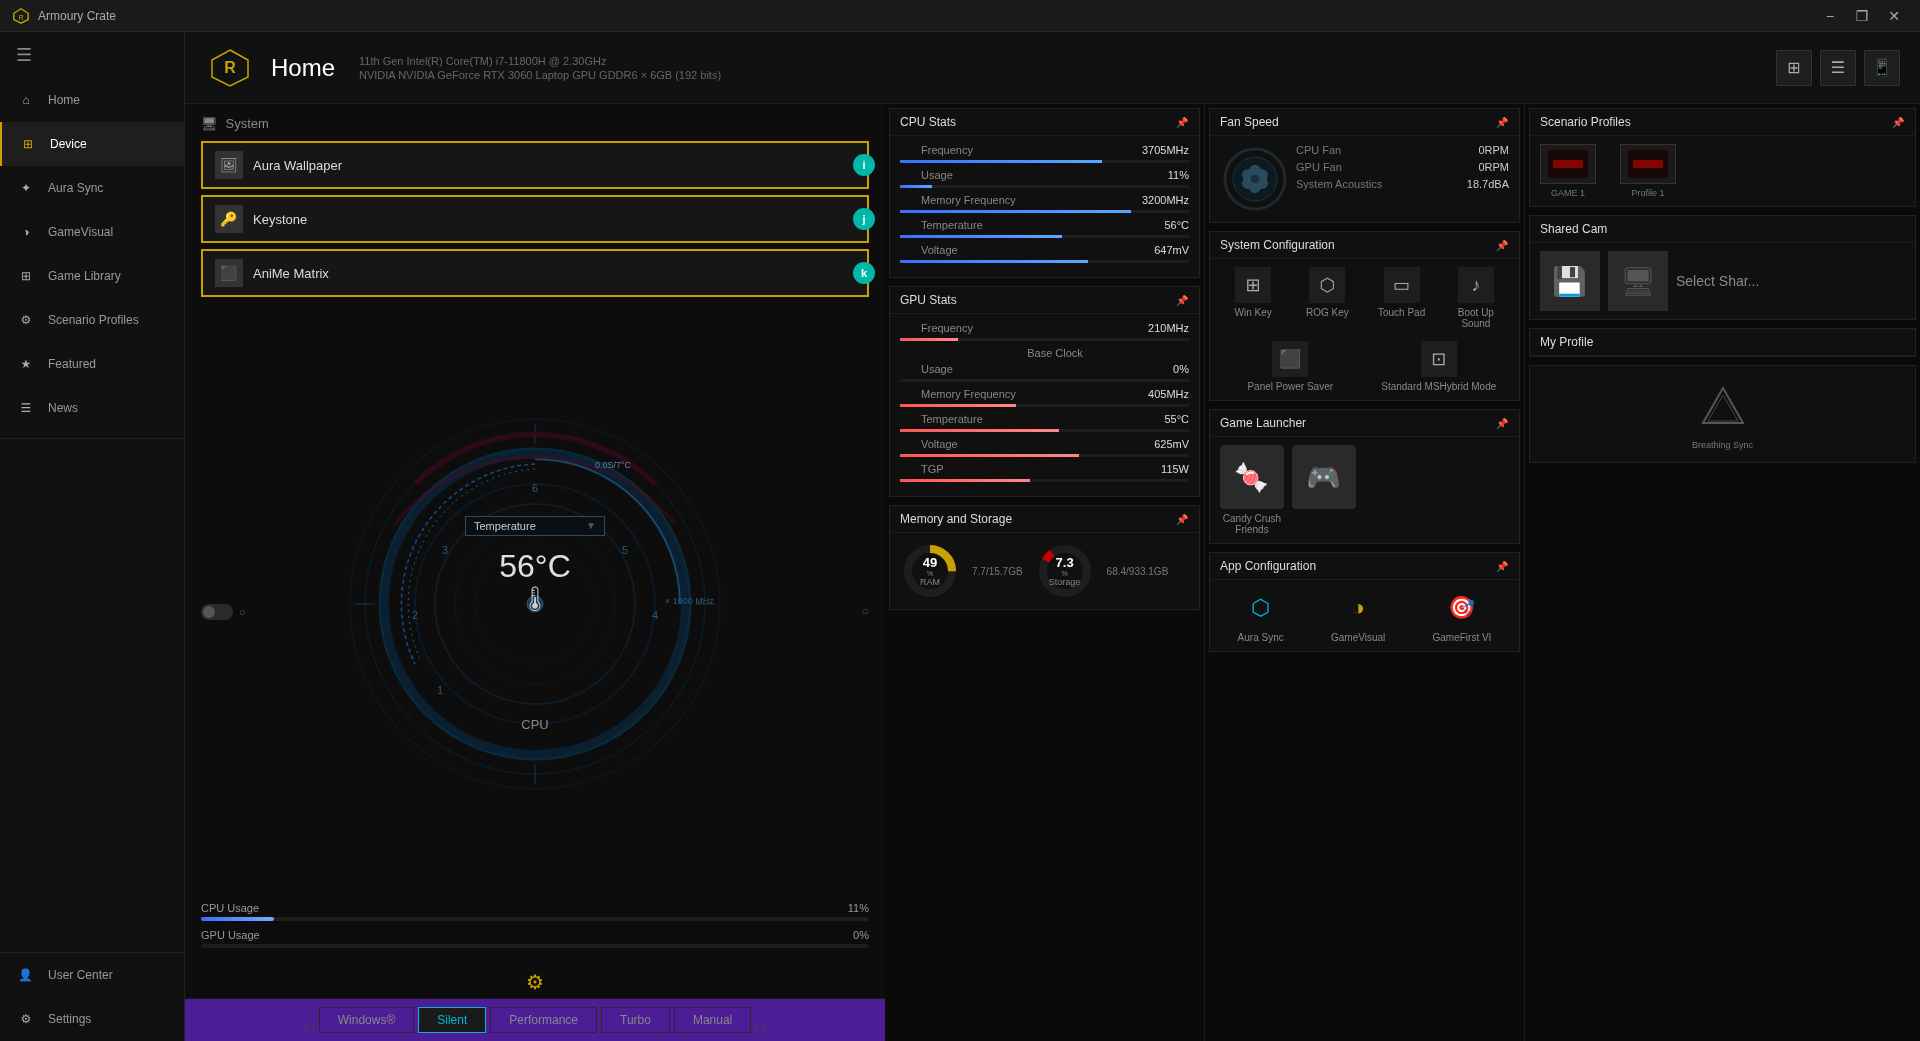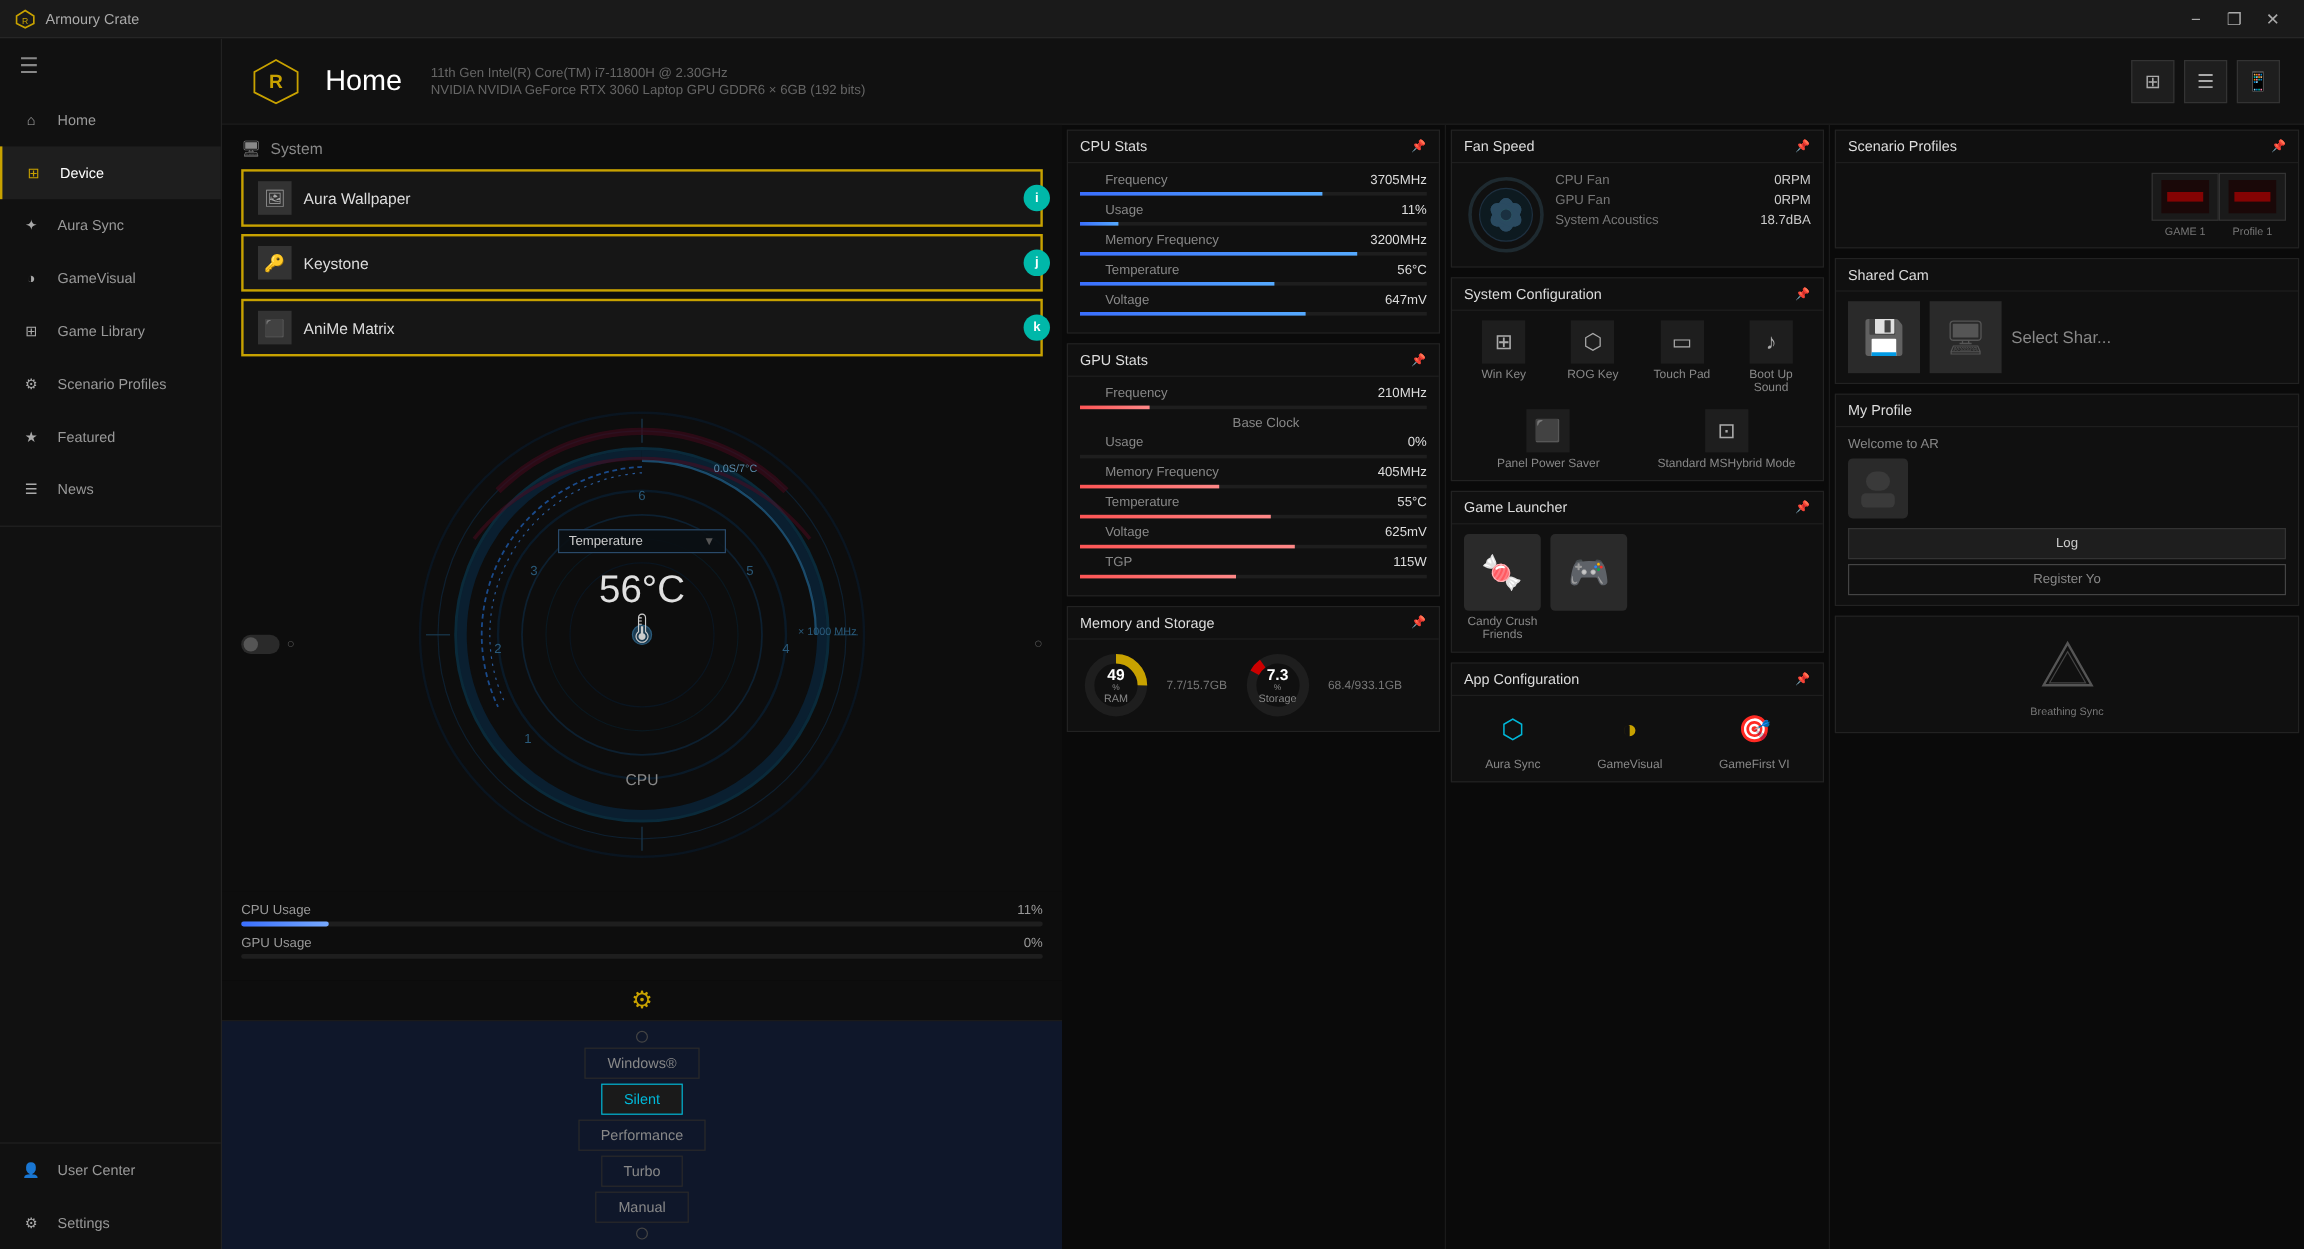--- a/index.html
+++ b/index.html
@@ -272,28 +272,27 @@
     .usage-bar-fill-gpu {
       height: 100%;
       width: 0%;
       background: linear-gradient(90deg, #f55, #f88);
       border-radius: 2px;
     }
 
     
     .perf-tabs {
       display: flex;
-      align-items: center;
+      align-items: flex-end;
       padding: 8px 16px;
-      background: #0f172a;
+      background: #4c1d95;
       border-top: 1px solid #1a1a1a;
       gap: 4px;
       flex-shrink: 0;
       justify-content: center;
-      flex-direction: column;
     }
     .perf-tab {
       padding: 5px 18px;
       border: 1px solid #2a2a2a;
       background: transparent;
       color: #888;
       cursor: pointer;
       font-size: 12px;
     }
     .perf-tab.active {
@@ -552,23 +551,22 @@
       display: flex;
       align-items: center;
       justify-content: center;
       font-size: 28px;
       color: #555;
     }
 
     
     .scenario-profiles-body {
       display: flex;
-      gap: 0;
+      gap: 24px;
       padding: 8px 10px;
-      justify-content: flex-end;
     }
     .scenario-thumb {
       display: flex;
       flex-direction: column;
       align-items: center;
       gap: 4px;
     }
     .scenario-thumb-img {
       width: 56px;
       height: 40px;
@@ -1143,33 +1141,20 @@
               <div class="cam-thumb">💾</div>
               <div class="cam-thumb">🖥</div>
               <div style="font-size:14px; color:#888; align-self:center;">Select Shar...</div>
             </div>
           </div>
 
           <div class="profile-panel">
             <div class="panel-header">
               <span class="panel-header-title">My Profile</span>
             </div>
-            <div class="profile-body">
-              <div class="profile-welcome">Welcome to AR</div>
-              <div class="profile-avatar-row">
-                <div class="profile-avatar">
-                  <svg width="36" height="36" viewBox="0 0 36 36">
-                    <rect x="8" y="4" width="20" height="16" rx="8" fill="#3a3a3a"></rect>
-                    <rect x="4" y="22" width="28" height="12" rx="4" fill="#3a3a3a"></rect>
-                  </svg>
-                </div>
-              </div>
-              <div class="login-btn">Log</div>
-              <div class="register-btn">Register Yo</div>
-            </div>
           </div>
 
           <div class="scenario-panel">
             <div class="panel-body">
               <div class="breathing-sync-item">
                 <div class="breathing-icon">
                   <svg width="50" height="50" viewBox="0 0 50 50">
                     <polygon points="25,5 45,40 5,40" fill="none" stroke="#555" stroke-width="2"></polygon>
                     <polygon points="25,12 40,38 10,38" fill="none" stroke="#444" stroke-width="1"></polygon>
                   </svg>

